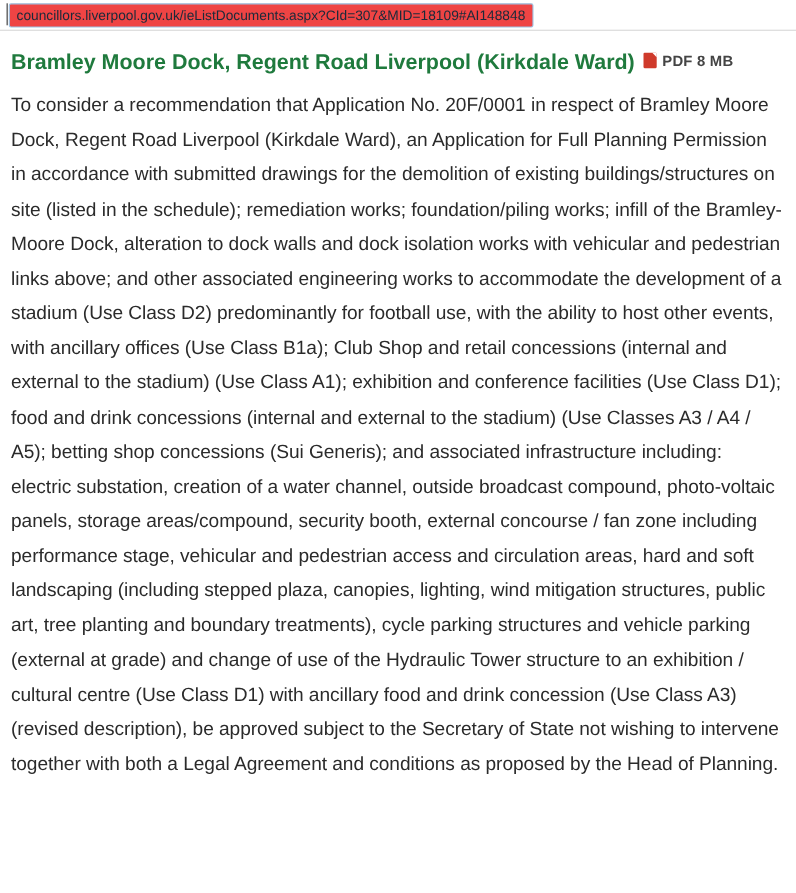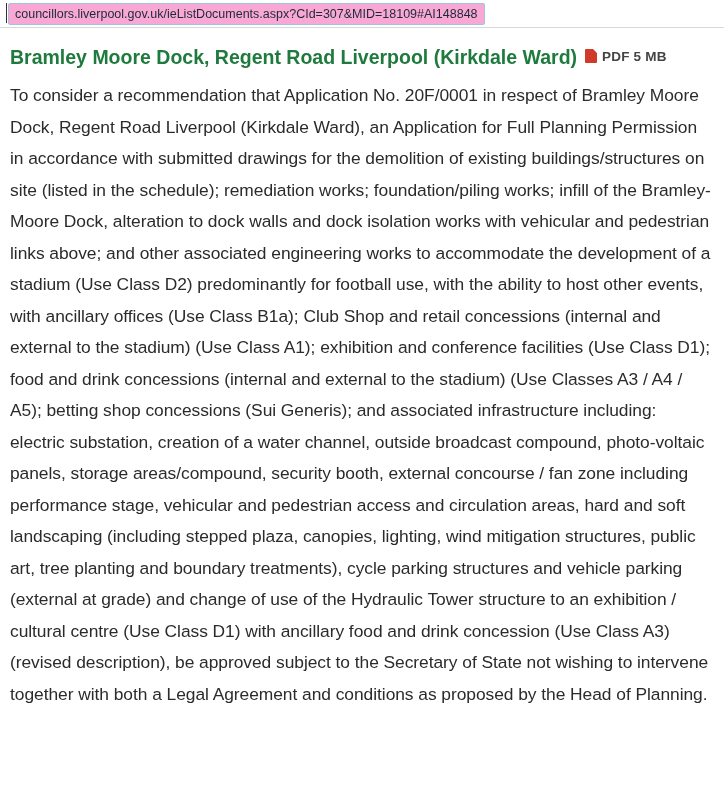--- a/index.html
+++ b/index.html
@@ -29,21 +29,21 @@
     background: #ffffff;
     box-sizing: border-box;
   }
   .urlbar {
     position: absolute;
     left: 8px;
     top: 3px;
     height: 20px;
     line-height: 20px;
     padding: 0 6px 0 6px;
-    background: #f9a8d4;
+    background: #ef4444;
     border: 1px solid #9cc4e4;
     border-radius: 2px;
     font-family: "Liberation Sans", sans-serif;
     font-size: 12.5px;
     color: #1a2a3a;
     white-space: nowrap;
     max-width: 520px;
     overflow: hidden;
     text-overflow: clip;
     text-align: right;
@@ -125,20 +125,20 @@
     <span class="caret"></span>
     <div class="urlbar">councillors.liverpool.gov.uk/ieListDocuments.aspx?CId=307&amp;MID=18109#AI148848</div>
   </div>
 
   <div class="content">
 
     <div class="heading-row">
       <span class="doc-title">Bramley Moore Dock, Regent Road Liverpool (Kirkdale Ward)</span>
       <span class="pdf-badge">
         <span class="pdf-icon"></span>
-        <span class="pdf-size">PDF 5 MB</span>
+        <span class="pdf-size">PDF 8 MB</span>
       </span>
     </div>
 
     <p class="body-text">To consider a recommendation that Application No. 20F/0001 in respect of Bramley Moore Dock, Regent Road Liverpool (Kirkdale Ward), an Application for Full Planning Permission in accordance with submitted drawings for the demolition of existing buildings/structures on site (listed in the schedule); remediation works; foundation/piling works; infill of the Bramley-Moore Dock, alteration to dock walls and dock isolation works with vehicular and pedestrian links above; and other associated engineering works to accommodate the development of a stadium (Use Class D2) predominantly for football use, with the ability to host other events, with ancillary offices (Use Class B1a); Club Shop and retail concessions (internal and external to the stadium) (Use Class A1); exhibition and conference facilities (Use Class D1); food and drink concessions (internal and external to the stadium) (Use Classes A3 / A4 / A5); betting shop concessions (Sui Generis); and associated infrastructure including: electric substation, creation of a water channel, outside broadcast compound, photo-voltaic panels, storage areas/compound, security booth, external concourse / fan zone including performance stage, vehicular and pedestrian access and circulation areas, hard and soft landscaping (including stepped plaza, canopies, lighting, wind mitigation structures, public art, tree planting and boundary treatments), cycle parking structures and vehicle parking (external at grade) and change of use of the Hydraulic Tower structure to an exhibition / cultural centre (Use Class D1) with ancillary food and drink concession (Use Class A3) (revised description), be approved subject to the Secretary of State not wishing to intervene together with both a Legal Agreement and conditions as proposed by the Head of Planning.</p>
 
   </div>
 </div>
 
 </body></html>

